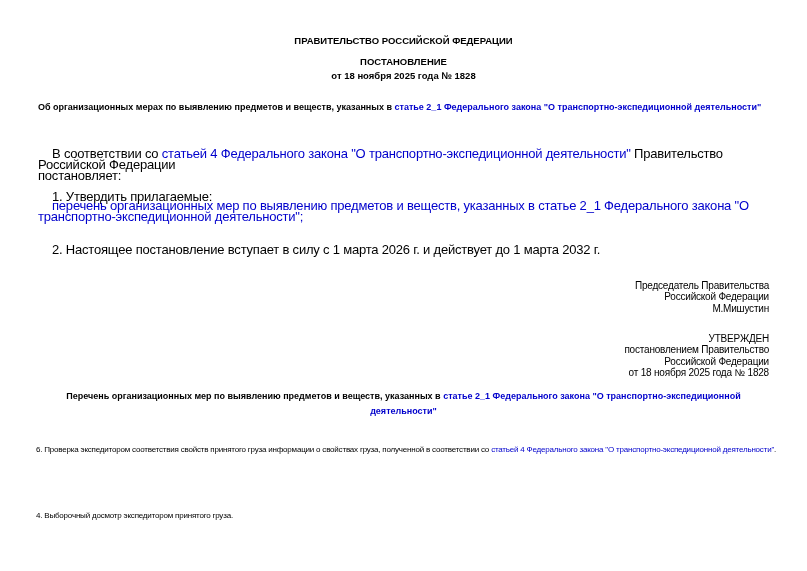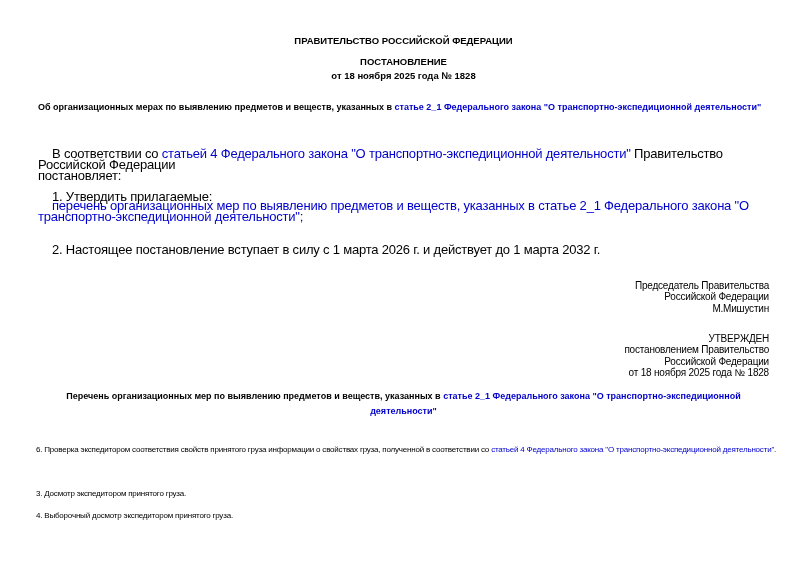--- a/index.html
+++ b/index.html
@@ -114,16 +114,15 @@
     <div>от 18 ноября 2025 года № 1828</div>
   </div>
 
   <div class="abs annex-title" style="top:389px">
     <span>Перечень организационных мер по выявлению предметов и веществ, указанных в </span><a class="lnk">статье 2_1 Федерального закона "О транспортно-экспедиционной деятельности"</a>
   </div>
 
   <div class="abs ann-item nowrap" style="top:444px">
     <span>6. Проверка экспедитором соответствия свойств принятого груза информации о свойствах груза, полученной в соответствии со </span><a class="lnk">статьей 4 Федерального закона "О транспортно-экспедиционной деятельности"</a><span>.</span>
   </div>
-  <div class="abs ann-item" style="top:488px">3. Досмотр экспедитором принятого груза.</div>
   <div class="abs ann-item" style="top:510px">4. Выборочный досмотр экспедитором принятого груза.</div>
 
 </div>
 
 </body></html>

